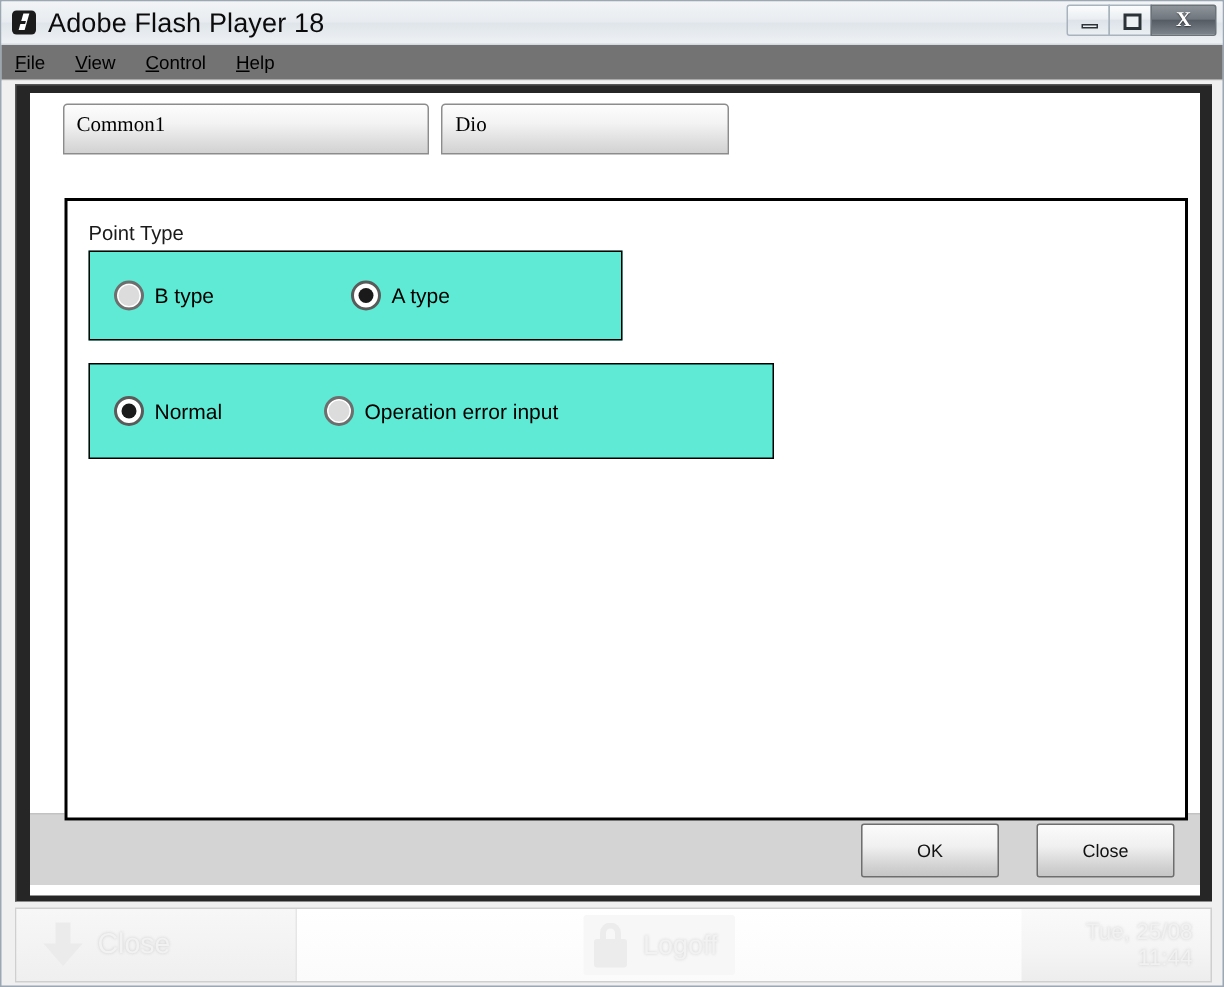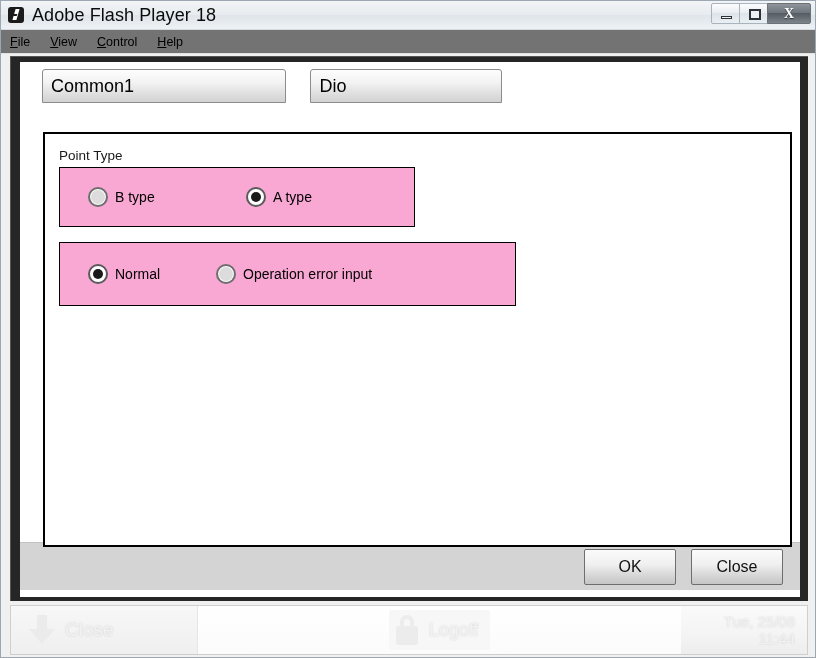--- a/index.html
+++ b/index.html
@@ -179,27 +179,28 @@
     box-sizing: border-box;
   }
   .tab {
     display: inline-block;
     vertical-align: top;
     height: 34px;
     box-sizing: border-box;
     border: 1px solid #8c8c8c;
     border-radius: 3px 3px 0 0;
     background: linear-gradient(to bottom, #fdfdfd 0%, #f3f3f3 38%, #dcdcdc 80%, #d2d2d2 100%);
-    font-size: 18px;
+    font-size: 14px;
     color: #000000;
     padding: 6px 0 0 8px;
     position: relative;
+    font-family: Liberation Serif, serif;
   }
   .tab.t1 { width: 244px; }
-  .tab.t2 { width: 192px; margin-left: 20px; }
+  .tab.t2 { width: 192px; margin-left: 4px; }
 
   
   .panel {
     position: absolute;
     left: 23px;
     top: 70px;
     width: 749px;
     height: 415px;
     box-sizing: border-box;
     border: 2px solid #000000;
@@ -207,25 +208,24 @@
   }
 
   .group-label {
     font-size: 13.5px;
     color: #1a1a1a;
     margin: 0 0 4px 14px;
   }
   .group-box {
     box-sizing: border-box;
     border: 1px solid #000000;
-    background: #f9a8d4;
+    background: #5eead4;
     margin-left: 14px;
     display: flex;
     align-items: center;
-    padding-left: 12px;
   }
   .gb-point { width: 356px; height: 60px; }
   .gb-mode  { width: 457px; height: 64px; }
 
   .radio-row { display: flex; align-items: center; width: 100%; }
   .radio-opt {
     display: flex;
     align-items: center;
     font-size: 14px;
     color: #000000;
@@ -266,24 +266,24 @@
     padding-right: 17px;
     box-sizing: border-box;
   }
   .dlgbtn {
     width: 92px;
     height: 36px;
     box-sizing: border-box;
     border: 1px solid #6e6e6e;
     border-radius: 2px;
     background: linear-gradient(to bottom, #fbfbfb 0%, #f0f0f0 42%, #cfcfcf 85%, #c6c6c6 100%);
-    font-size: 16px;
+    font-size: 12px;
     color: #111111;
     font-family: "Liberation Sans", sans-serif;
-    margin-left: 15px;
+    margin-left: 25px;
     cursor: default;
   }
 
   
   .appbar {
     position: absolute;
     left: 9px;
     top: 604px;
     width: 798px;
     height: 50px;
@@ -453,21 +453,21 @@
                 <span class="radio on"></span>
                 <span>A type</span>
               </div>
             </div>
           </div>
 
           <div style="height:15px"></div>
 
           <div class="group-box gb-mode">
             <div class="radio-row">
-              <div class="radio-opt" style="margin-left:16px;width:128px">
+              <div class="radio-opt" style="margin-left:16px;width:140px">
                 <span class="radio on"></span>
                 <span>Normal</span>
               </div>
               <div class="radio-opt">
                 <span class="radio"></span>
                 <span>Operation error input</span>
               </div>
             </div>
           </div>
 

